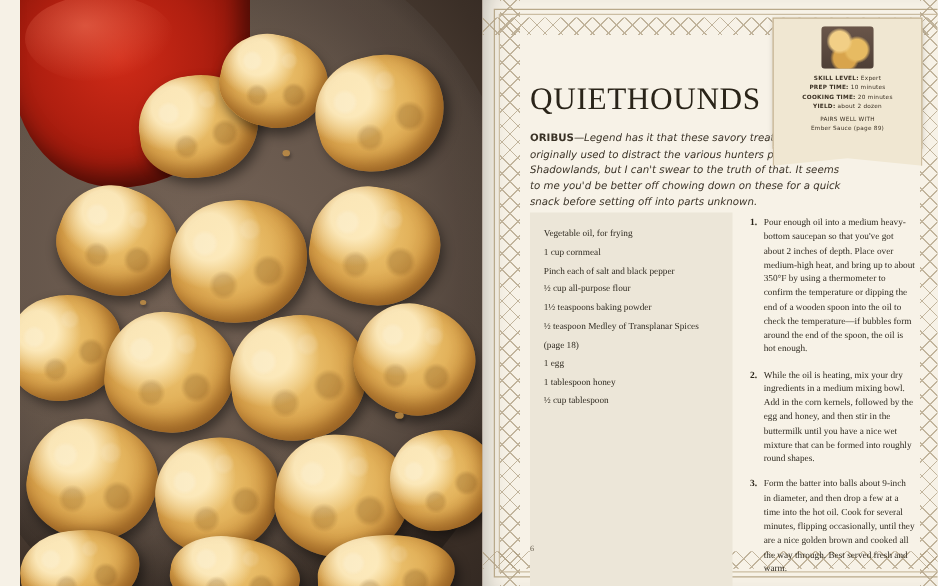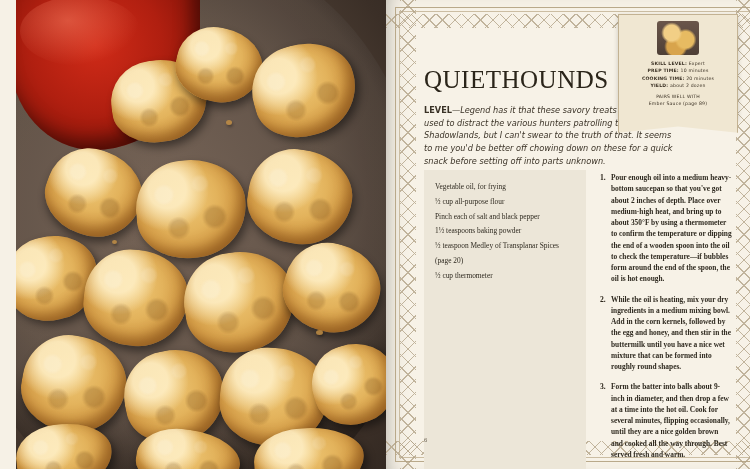--- a/index.html
+++ b/index.html
@@ -126,21 +126,21 @@
   .ing{
     width:140px;background:#ece6d8;padding:10px 11px 14px 11px;
     font-size:7.4px;line-height:2.0;color:#2f2a20;
   }
   .ing div{white-space:normal;}
   .steps{flex:1;padding-top:2px;}
   .step{display:flex;margin-bottom:9px;}
   .step .num{
     font-weight:700;font-size:7.6px;color:#2a2419;width:11px;flex:0 0 11px;line-height:1.5;
   }
-  .step .txt{font-size:7.4px;line-height:1.52;color:#2f2a20;font-weight:bold;}
+  .step .txt{font-size:7.4px;line-height:1.52;color:#2f2a20;}
 
   .note{
     position:absolute;left:0;right:6px;bottom:26px;
     font-family:"DejaVu Sans", sans-serif;font-style:italic;
     font-size:7.6px;line-height:1.75;color:#2d2a3f;
   }
   .note b{font-weight:700;}
   .pagenum{
     position:absolute;left:0;bottom:4px;font-size:6.5px;color:#6a6152;
   }
@@ -205,31 +205,34 @@
           <b>YIELD:</b>
           <span>about 2 dozen</span>
         </div>
         <div class="banner-line" style="margin-top:3px;">PAIRS WELL WITH</div>
         <div class="banner-line">Ember Sauce (page 89)</div>
       </div>
 
       <h1 class="title">QUIETHOUNDS</h1>
 
       <div class="intro">
-        <b>LEVEL</b><span class="hand">—Legend has it that these savory treats were originally used to distract the various hunters patrolling the Shadowlands, but I can't swear to the truth of that. It seems to me you'd be better off chowing down on these for a quick snack before setting off into parts unknown.</span>
+        <b>ORIBUS</b><span class="hand">—Legend has it that these savory treats were originally used to distract the various hunters patrolling the Shadowlands, but I can't swear to the truth of that. It seems to me you'd be better off chowing down on these for a quick snack before setting off into parts unknown.</span>
       </div>
 
       <div class="cols">
         <div class="ing">
           <div>Vegetable oil, for frying</div>
+          <div>1 cup cornmeal</div>
+          <div>Pinch each of salt and black pepper</div>
           <div>½ cup all-purpose flour</div>
-          <div>Pinch each of salt and black pepper</div>
           <div>1½ teaspoons baking powder</div>
-          <div>½ teaspoon Medley of Transplanar Spices (page 20)</div>
-          <div>½ cup thermometer</div>
+          <div>½ teaspoon Medley of Transplanar Spices (page 18)</div>
+          <div>1 egg</div>
+          <div>1 tablespoon honey</div>
+          <div>½ cup tablespoon</div>
         </div>
 
         <div class="steps">
           <div class="step">
             <div class="num">1.</div>
             <div class="txt">Pour enough oil into a medium heavy-bottom saucepan so that you've got about 2 inches of depth. Place over medium-high heat, and bring up to about 350°F by using a thermometer to confirm the temperature or dipping the end of a wooden spoon into the oil to check the temperature—if bubbles form around the end of the spoon, the oil is hot enough.</div>
           </div>
           <div class="step">
             <div class="num">2.</div>
             <div class="txt">While the oil is heating, mix your dry ingredients in a medium mixing bowl. Add in the corn kernels, followed by the egg and honey, and then stir in the buttermilk until you have a nice wet mixture that can be formed into roughly round shapes.</div>

